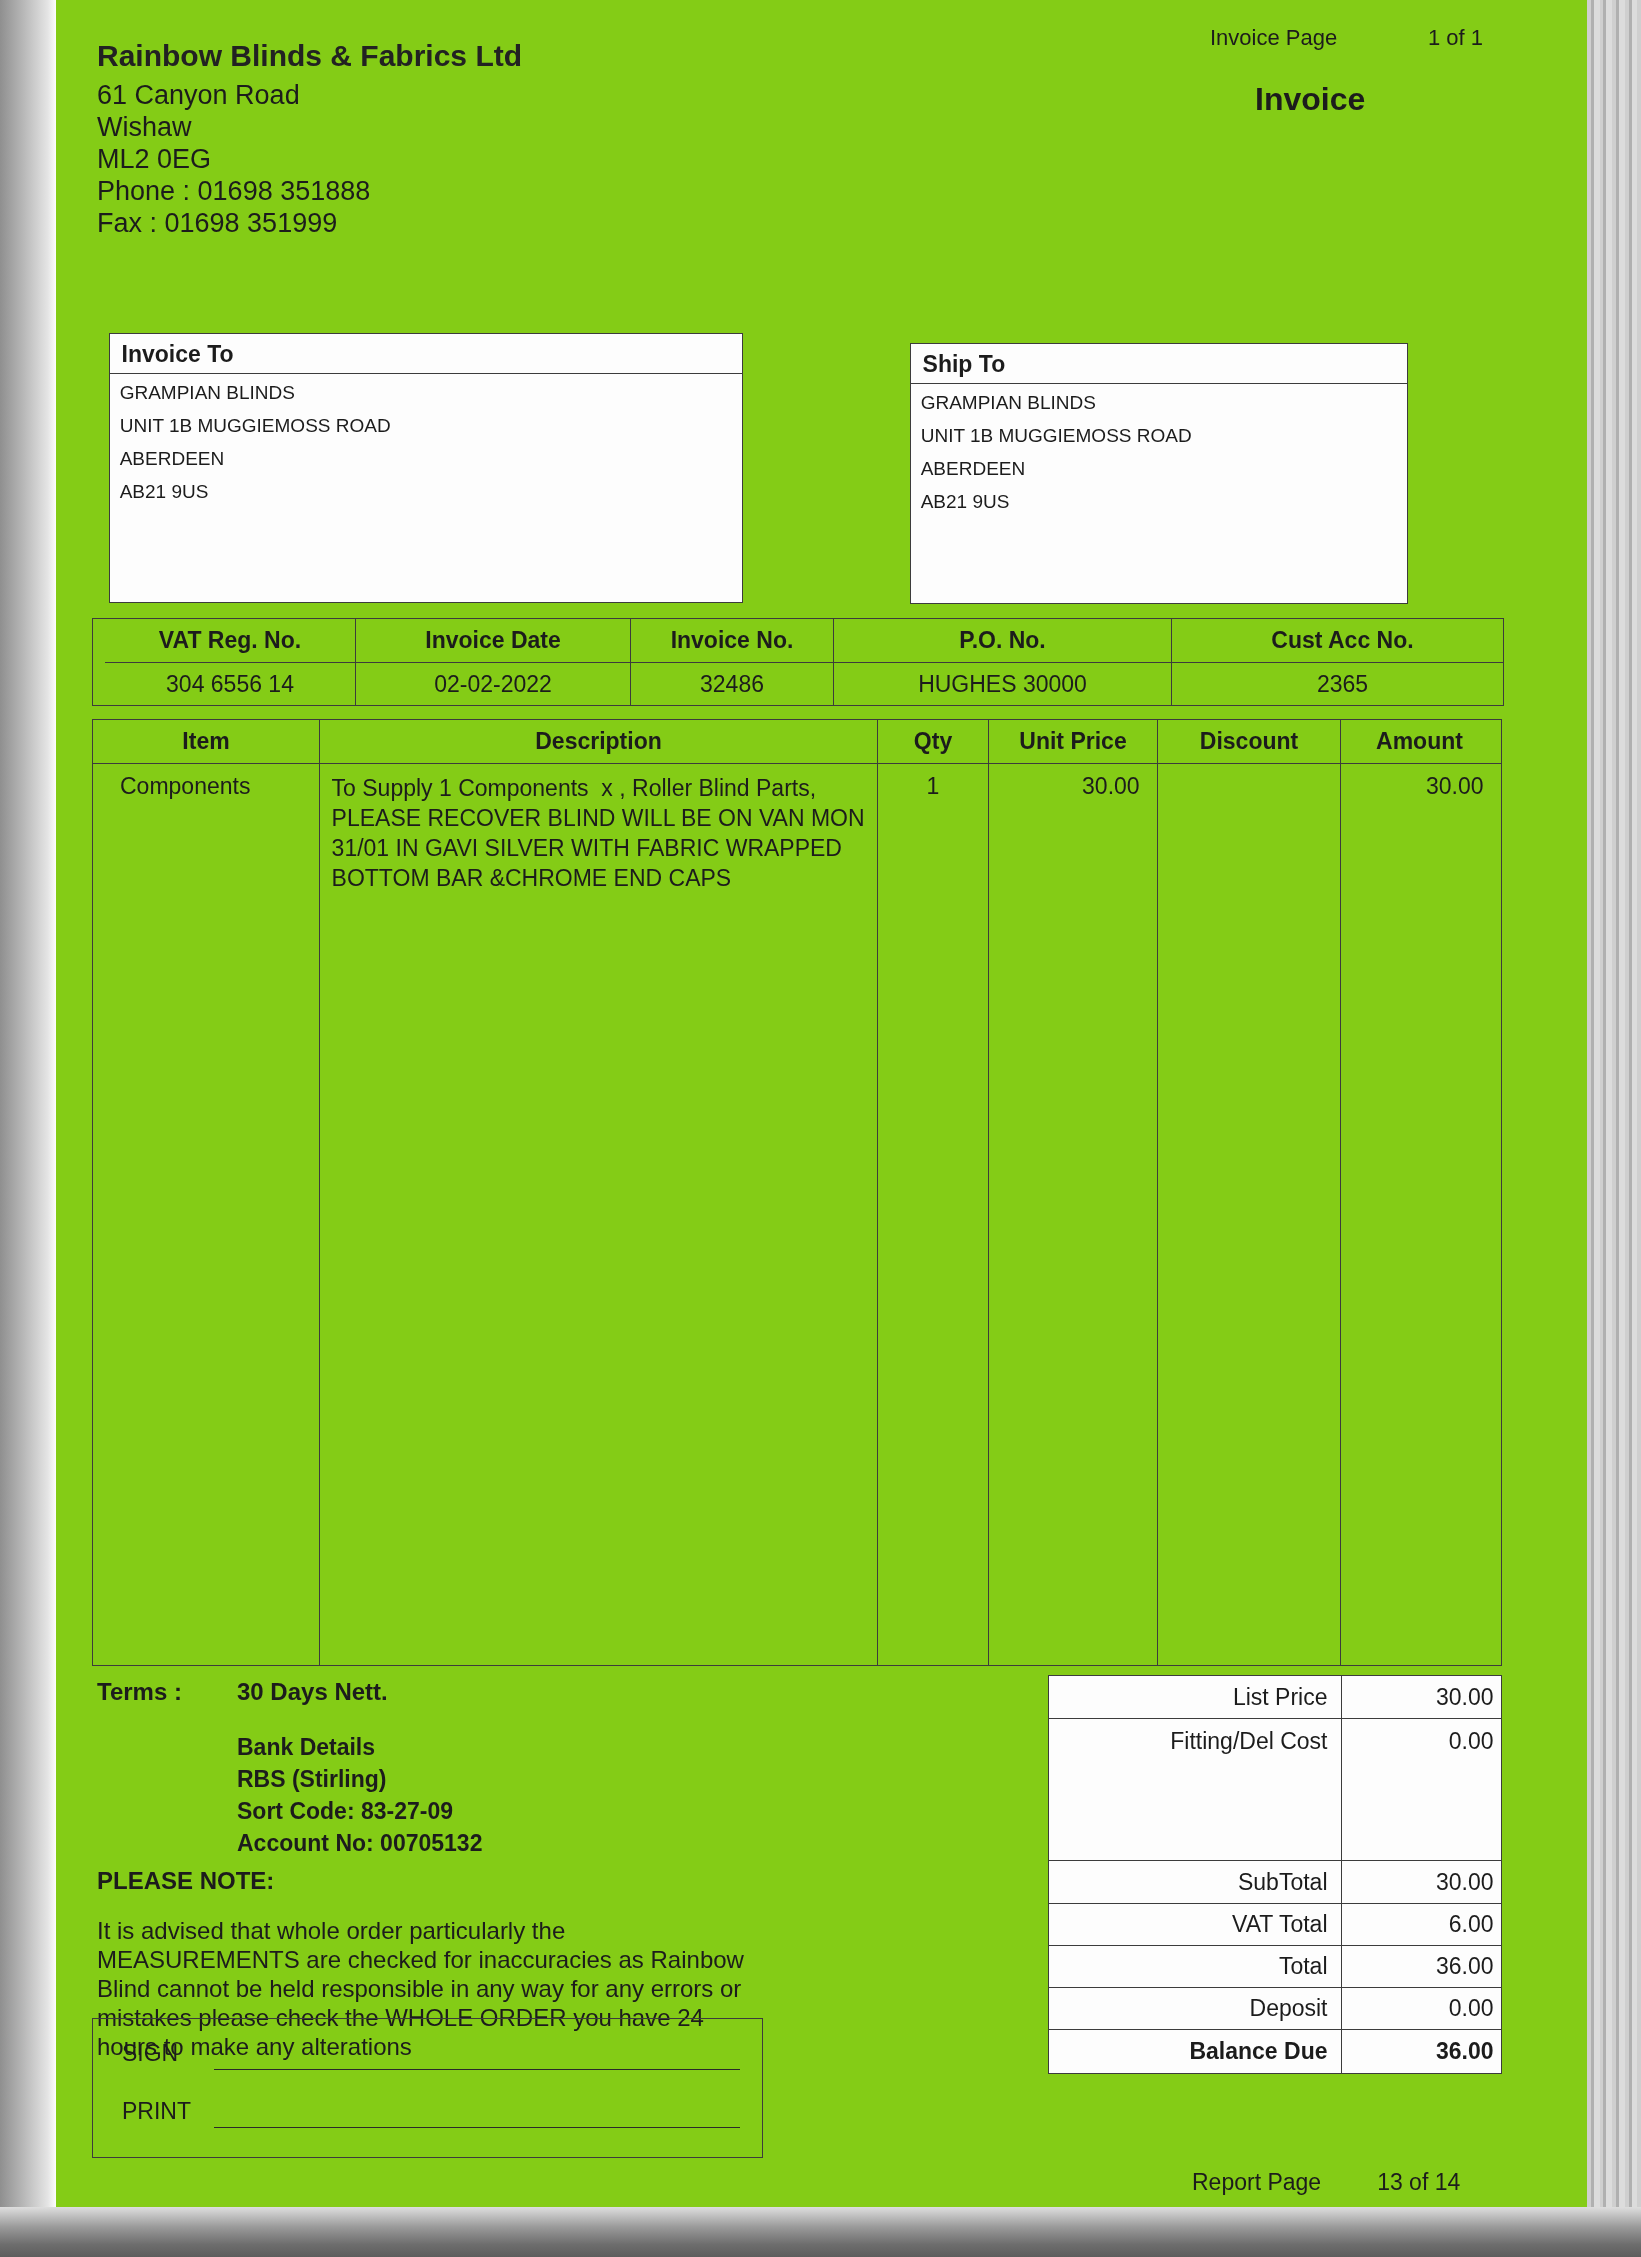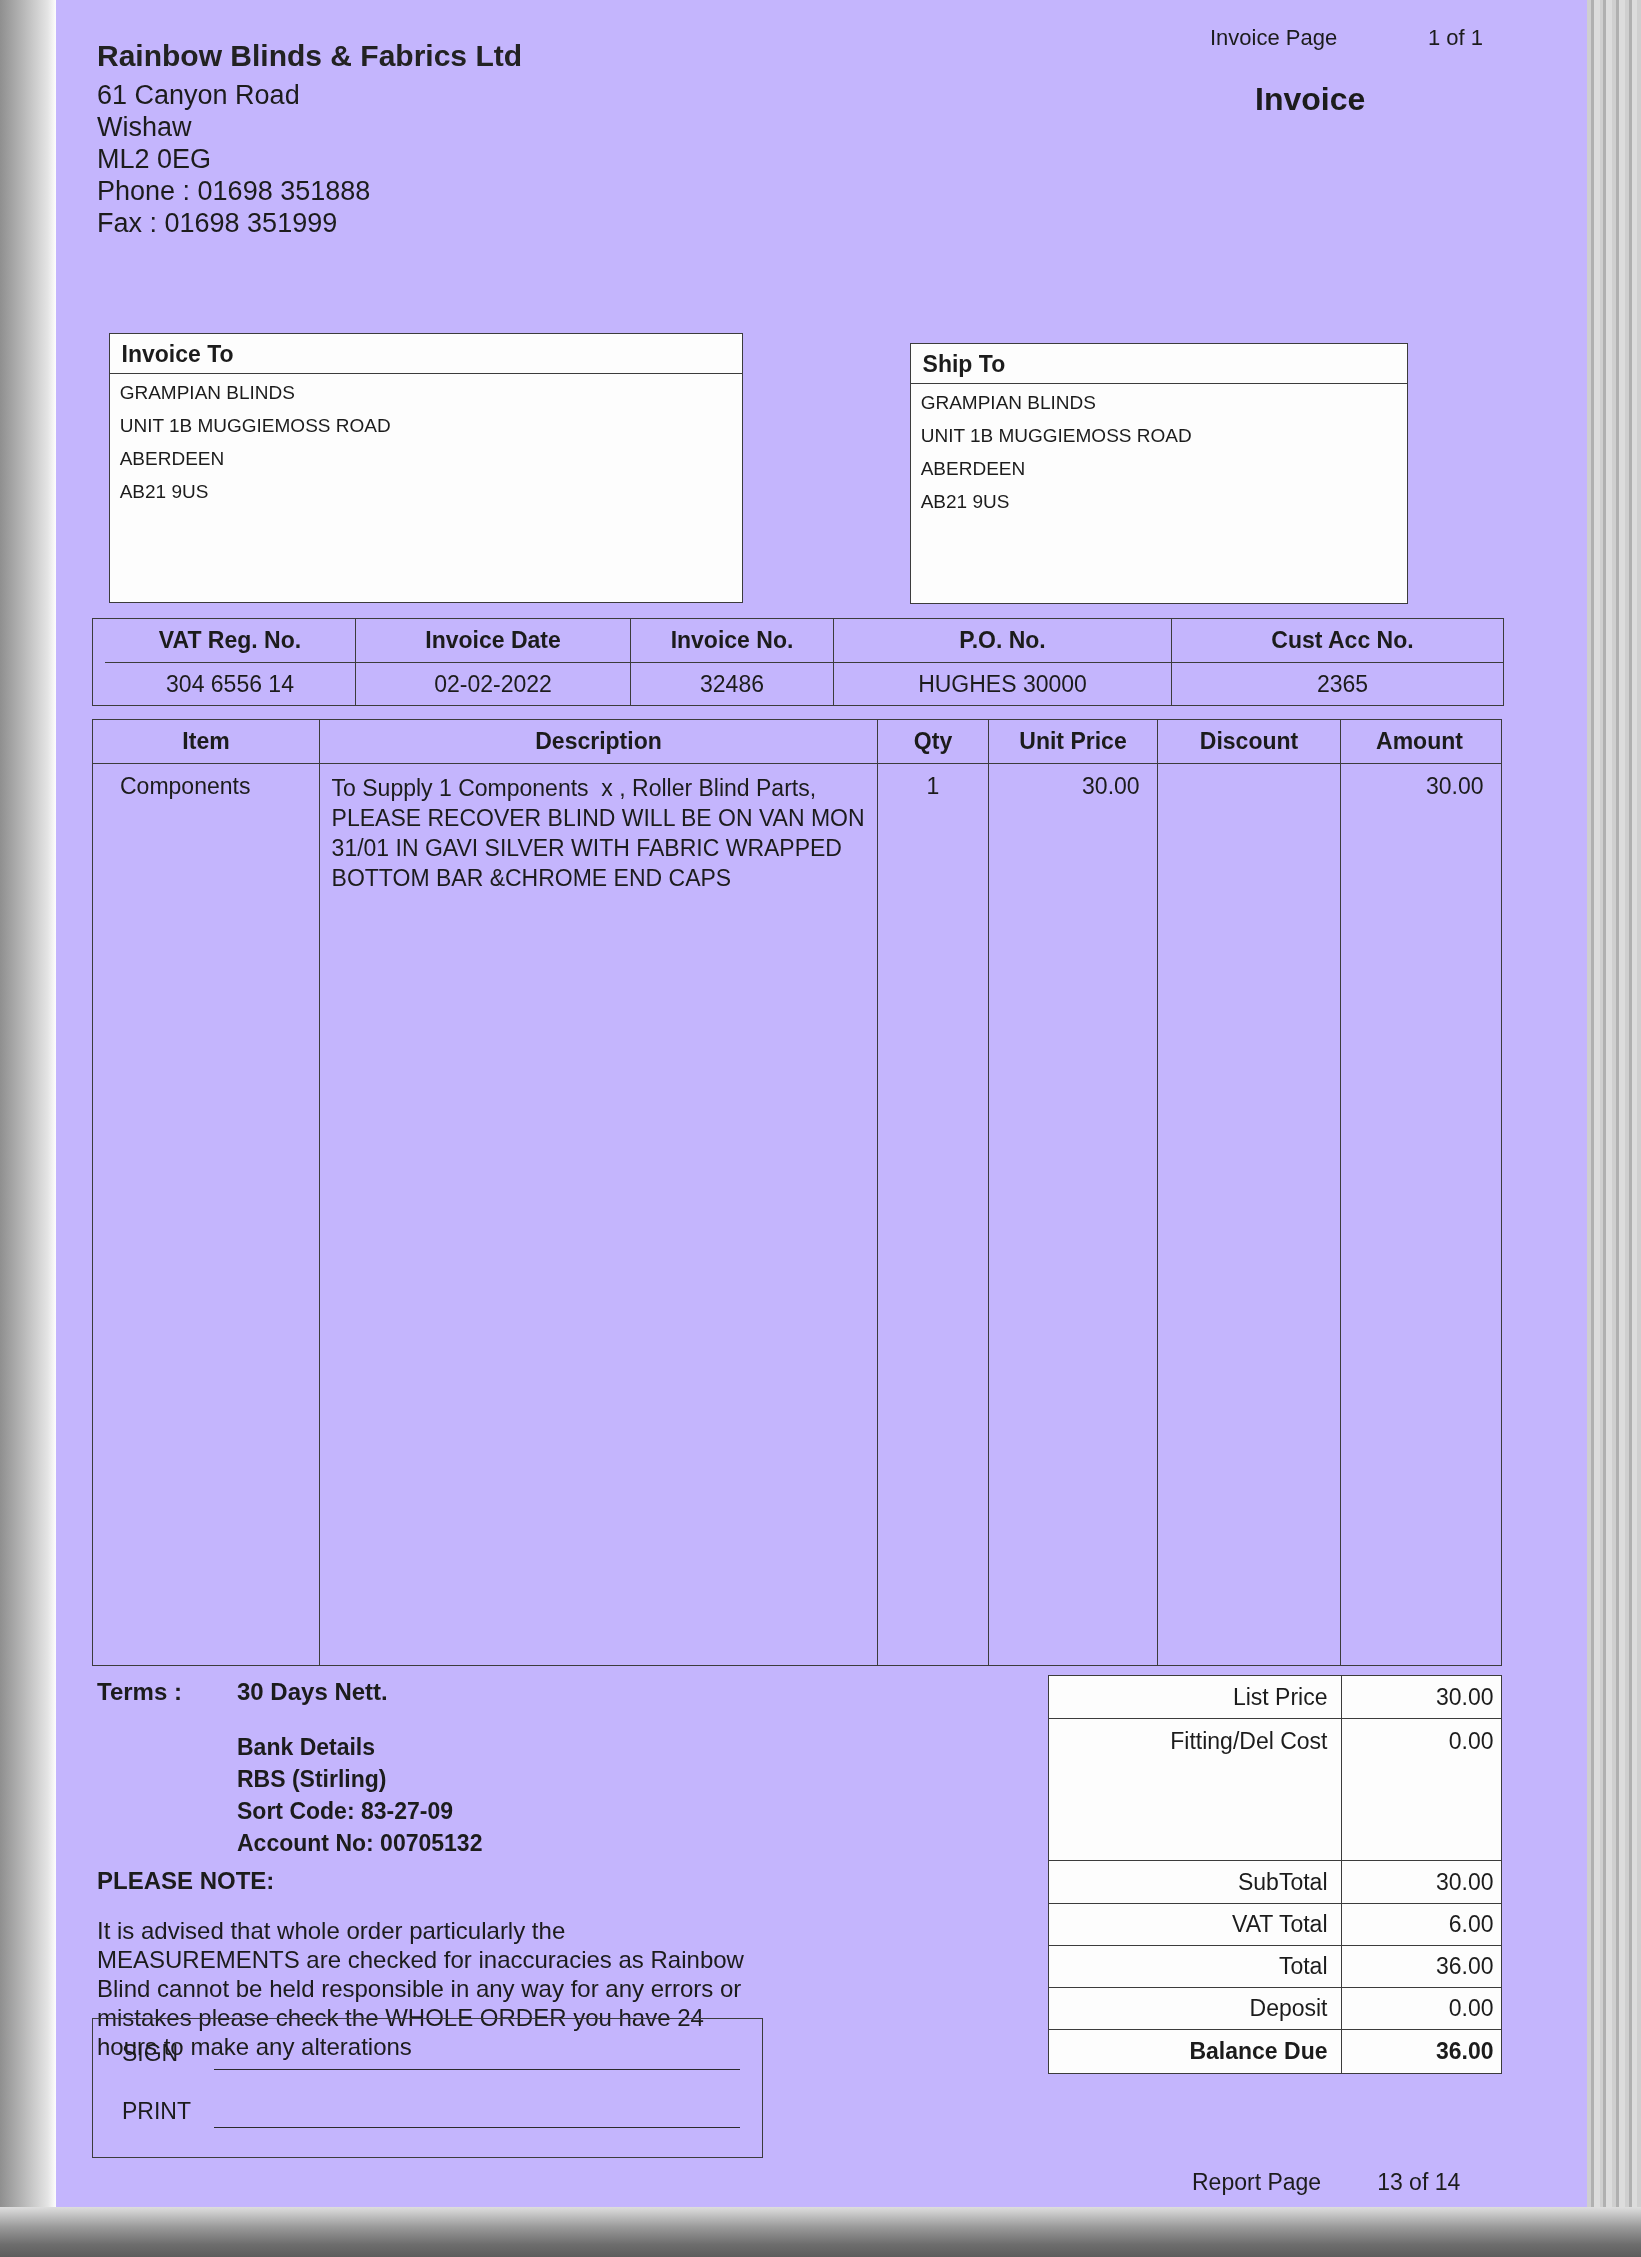--- a/index.html
+++ b/index.html
@@ -1,18 +1,18 @@
 <!DOCTYPE html>
 <html><head>
 <meta charset="utf-8">
 <style>
   * { margin:0; padding:0; box-sizing:border-box; }
   html,body { background:#d8d8d8; }
   body { font-family:"Liberation Sans", sans-serif; color:#1c1c1c; }
-  .scan { position:relative; width:1641px; height:2257px; background:#c4b5fd; overflow:hidden; margin:0 auto; }
+  .scan { position:relative; width:1641px; height:2257px; background:#84cc16; overflow:hidden; margin:0 auto; }
   .abs { position:absolute; }
   .b { font-weight:bold; }
 
   
   .edge-left { position:absolute; left:0; top:0; width:56px; height:100%;
     background:linear-gradient(to right,#8f8f8f 0%,#b6b6b6 40%,#e4e4e4 85%,#fdfdfd 100%); }
   .edge-right { position:absolute; right:0; top:0; width:54px; height:100%;
     background:repeating-linear-gradient(90deg,#cfcfcf 0 3.9px,#b0b0b0 3.9px 6.8px,#dcdcdc 6.8px 12.6px); }
   .edge-bottom { position:absolute; left:0; bottom:0; width:100%; height:50px; z-index:5;
     background:linear-gradient(to bottom,#dedede 0%,#9a9a9a 40%,#6d6d6d 75%,#5d5d5d 100%); }

